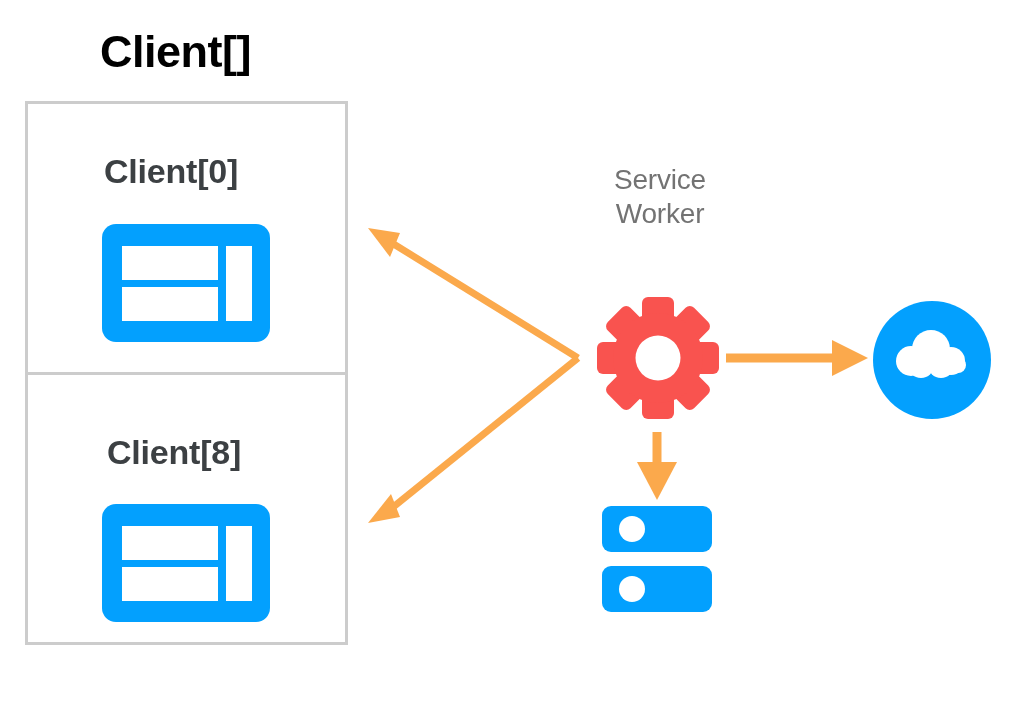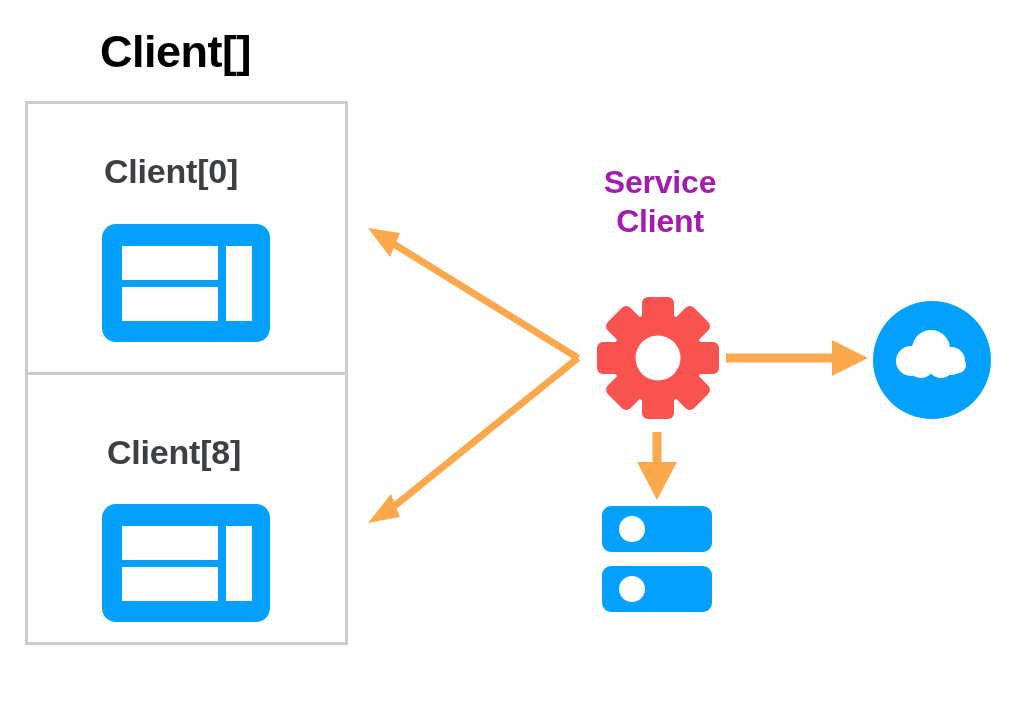--- a/index.html
+++ b/index.html
@@ -41,23 +41,23 @@
   }
   #label-client0 { left: 104px; top: 152px; }
   #label-client1 { left: 107px; top: 433px; }
 
   .sw-label {
     position: absolute;
     left: 560px;
     top: 163px;
     width: 200px;
     text-align: center;
-    font-size: 32px;
-    font-weight: 700;
-    color: #a21caf;
+    font-size: 28px;
+    font-weight: 400;
+    color: #737373;
     line-height: 1.22;
     letter-spacing: -0.2px;
   }
   .sw-label span { display: block; }
 
   
   .clients-box {
     position: absolute;
     left: 25px;
     top: 101px;
@@ -170,21 +170,21 @@
 
   <div class="client-label" id="label-client1">Client[8]</div>
   <div class="browser-icon" id="browser-icon-1">
     <div class="browser-pane bp-top"></div>
     <div class="browser-pane bp-bottom"></div>
     <div class="browser-pane bp-right"></div>
   </div>
 
   <div class="sw-label">
     <span>Service</span>
-    <span>Client</span>
+    <span>Worker</span>
   </div>
 
   <div class="gear-wrap">
     <svg width="122" height="122" viewBox="0 0 122 122" xmlns="http://www.w3.org/2000/svg">
       <g transform="translate(61,61)">
         <g fill="#f9534f">
           <g>
             <rect x="-16" y="-61" width="32" height="30" rx="6"></rect>
             <rect x="-16" y="-61" width="32" height="30" rx="6" transform="rotate(45)"></rect>
             <rect x="-16" y="-61" width="32" height="30" rx="6" transform="rotate(90)"></rect>

